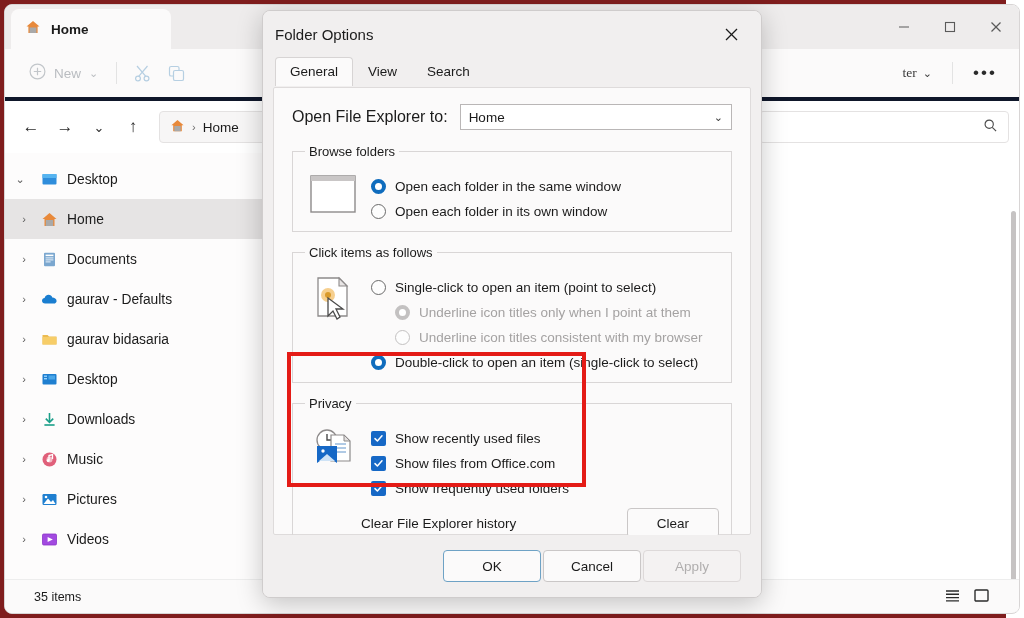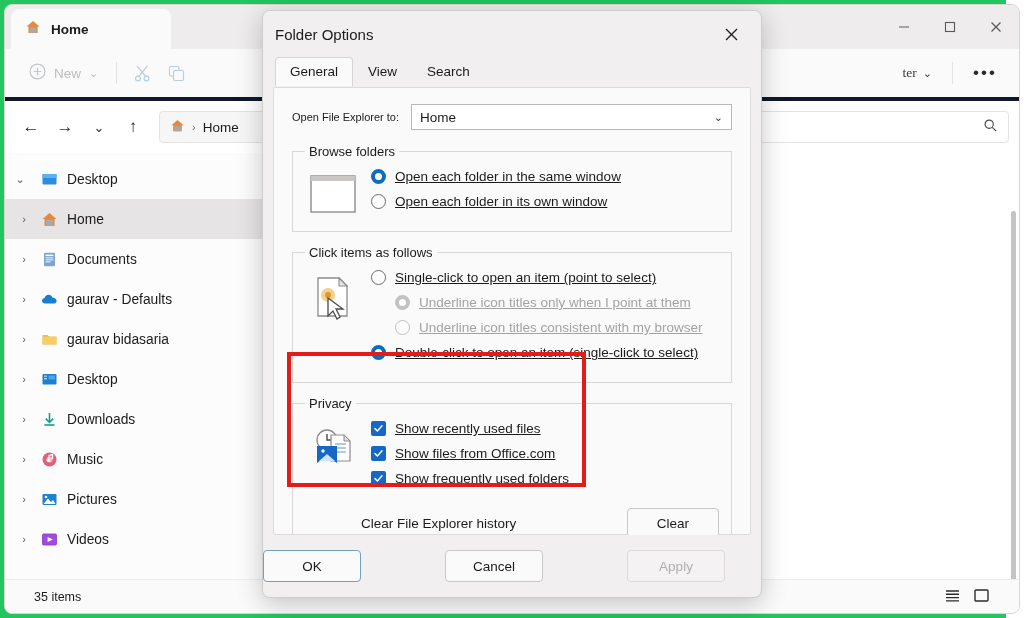--- a/index.html
+++ b/index.html
@@ -2,21 +2,21 @@
 <html><head>
 <meta charset="utf-8">
 <style>
   * { box-sizing: border-box; margin: 0; padding: 0; }
   html, body {
     width: 1024px; height: 618px;
     font-family: "Liberation Sans", sans-serif;
     overflow: hidden;
     background: #ffffff;
   }
-  #root { position: relative; width: 1006px; height: 618px; background: #22c55e; }
+  #root { position: relative; width: 1006px; height: 618px; background: #7f1d1d; }
 
   
   .explorer {
     position: absolute; left: 4px; top: 4px; width: 1016px; height: 610px;
     background: #ffffff; border: 1px solid #d8d5d5; border-radius: 8px;
     overflow: hidden;
   }
   .titlebar {
     position: absolute; left: 0; top: 0; width: 100%; height: 44px;
     background: #eeecec;
@@ -99,36 +99,36 @@
   .dlg-tab { padding: 6px 14px 7px; font-size: 13.5px; color: #1b1b1b; border: 1px solid transparent; border-bottom: none; }
   .dlg-tab.active { background: #fbfafa; border-color: #d7d4d4; border-radius: 4px 4px 0 0; }
 
   .dlg-body {
     position: absolute; left: 10px; right: 10px; top: 76px; bottom: 62px;
     background: #fbfafa; border: 1px solid #dedbdb; border-radius: 2px;
     padding: 16px 18px 0;
   }
 
   .row-open { display: flex; align-items: center; gap: 12px; margin-bottom: 14px; }
-  .row-open-label { font-size: 11px; color: #1b1b1b; }
+  .row-open-label { font-size: 16px; color: #1b1b1b; }
   .combo {
     flex: 1; height: 26px; background: #ffffff; border: 1px solid #b9b6b6;
     display: flex; align-items: center; padding: 0 8px; font-size: 13.5px; color: #1b1b1b;
   }
   .combo-arrow { margin-left: auto; color: #3a3a3a; font-size: 11px; }
 
   fieldset.group {
     border: 1px solid #d9d6d6; padding: 10px 12px 12px; margin-bottom: 13px; position: relative;
   }
   fieldset.group > legend { font-size: 13px; color: #1b1b1b; padding: 0 4px; }
   .group-inner { display: flex; gap: 10px; }
   .grp-icon { width: 56px; display: flex; align-items: flex-start; justify-content: center; padding-top: 6px; }
   .grp-opts { flex: 1; }
 
-  .optrow { display: flex; align-items: flex-start; gap: 9px; height: 25px; font-size: 13.5px; color: #1b1b1b; text-decoration: underline; }
+  .optrow { display: flex; align-items: flex-end; gap: 9px; height: 25px; font-size: 13.5px; color: #1b1b1b; }
   .optrow.sub { padding-left: 24px; color: #a4a2a2; }
 
   .radio { width: 15px; height: 15px; border-radius: 50%; border: 1.6px solid #6a6a6a; background: #fdfdfd;
            flex: 0 0 auto; position: relative; }
   .radio.on { border: 4.5px solid #0f6cbd; background: #ffffff; }
   .radio.dim { border-color: #c3c1c1; }
   .radio.dim.on { border: 4px solid #c3c1c1; }
 
   .cbx { width: 15px; height: 15px; border-radius: 2px; background: #1668c6; flex: 0 0 auto;
          display: flex; align-items: center; justify-content: center; }
@@ -139,22 +139,22 @@
   .btn {
     background: #fbfafa; border: 1px solid #cac7c7; border-radius: 4px;
     font-size: 13.5px; color: #1b1b1b; font-family: "Liberation Sans", sans-serif;
     height: 30px; padding: 0 16px; cursor: default;
   }
   .clear-btn { margin-left: auto; width: 92px; }
   .restore-row { display: flex; justify-content: flex-end; margin-top: 4px; }
   .restore-btn { width: 140px; }
 
   .dlg-footer {
-    position: absolute; left: 0; right: 16px; bottom: 0; height: 62px;
-    background: #f1efef; display: flex; align-items: center; justify-content: space-between;
+    position: absolute; left: 0; right: 0; bottom: 0; height: 62px;
+    background: #f1efef; display: flex; align-items: center; justify-content: flex-end;
     gap: 2px; padding-right: 20px;
   }
   .fbtn { width: 98px; height: 32px; }
   .fbtn.primary { border: 1.6px solid #6ea2c5; }
   .fbtn.disabled { color: #b0aeae; border-color: #ddd9d9; background: #f4f2f2; }
 
   .redbox {
     position: absolute; left: 287px; top: 352px; width: 299px; height: 135px;
     border: 4px solid #e41b16; pointer-events: none;
   }

